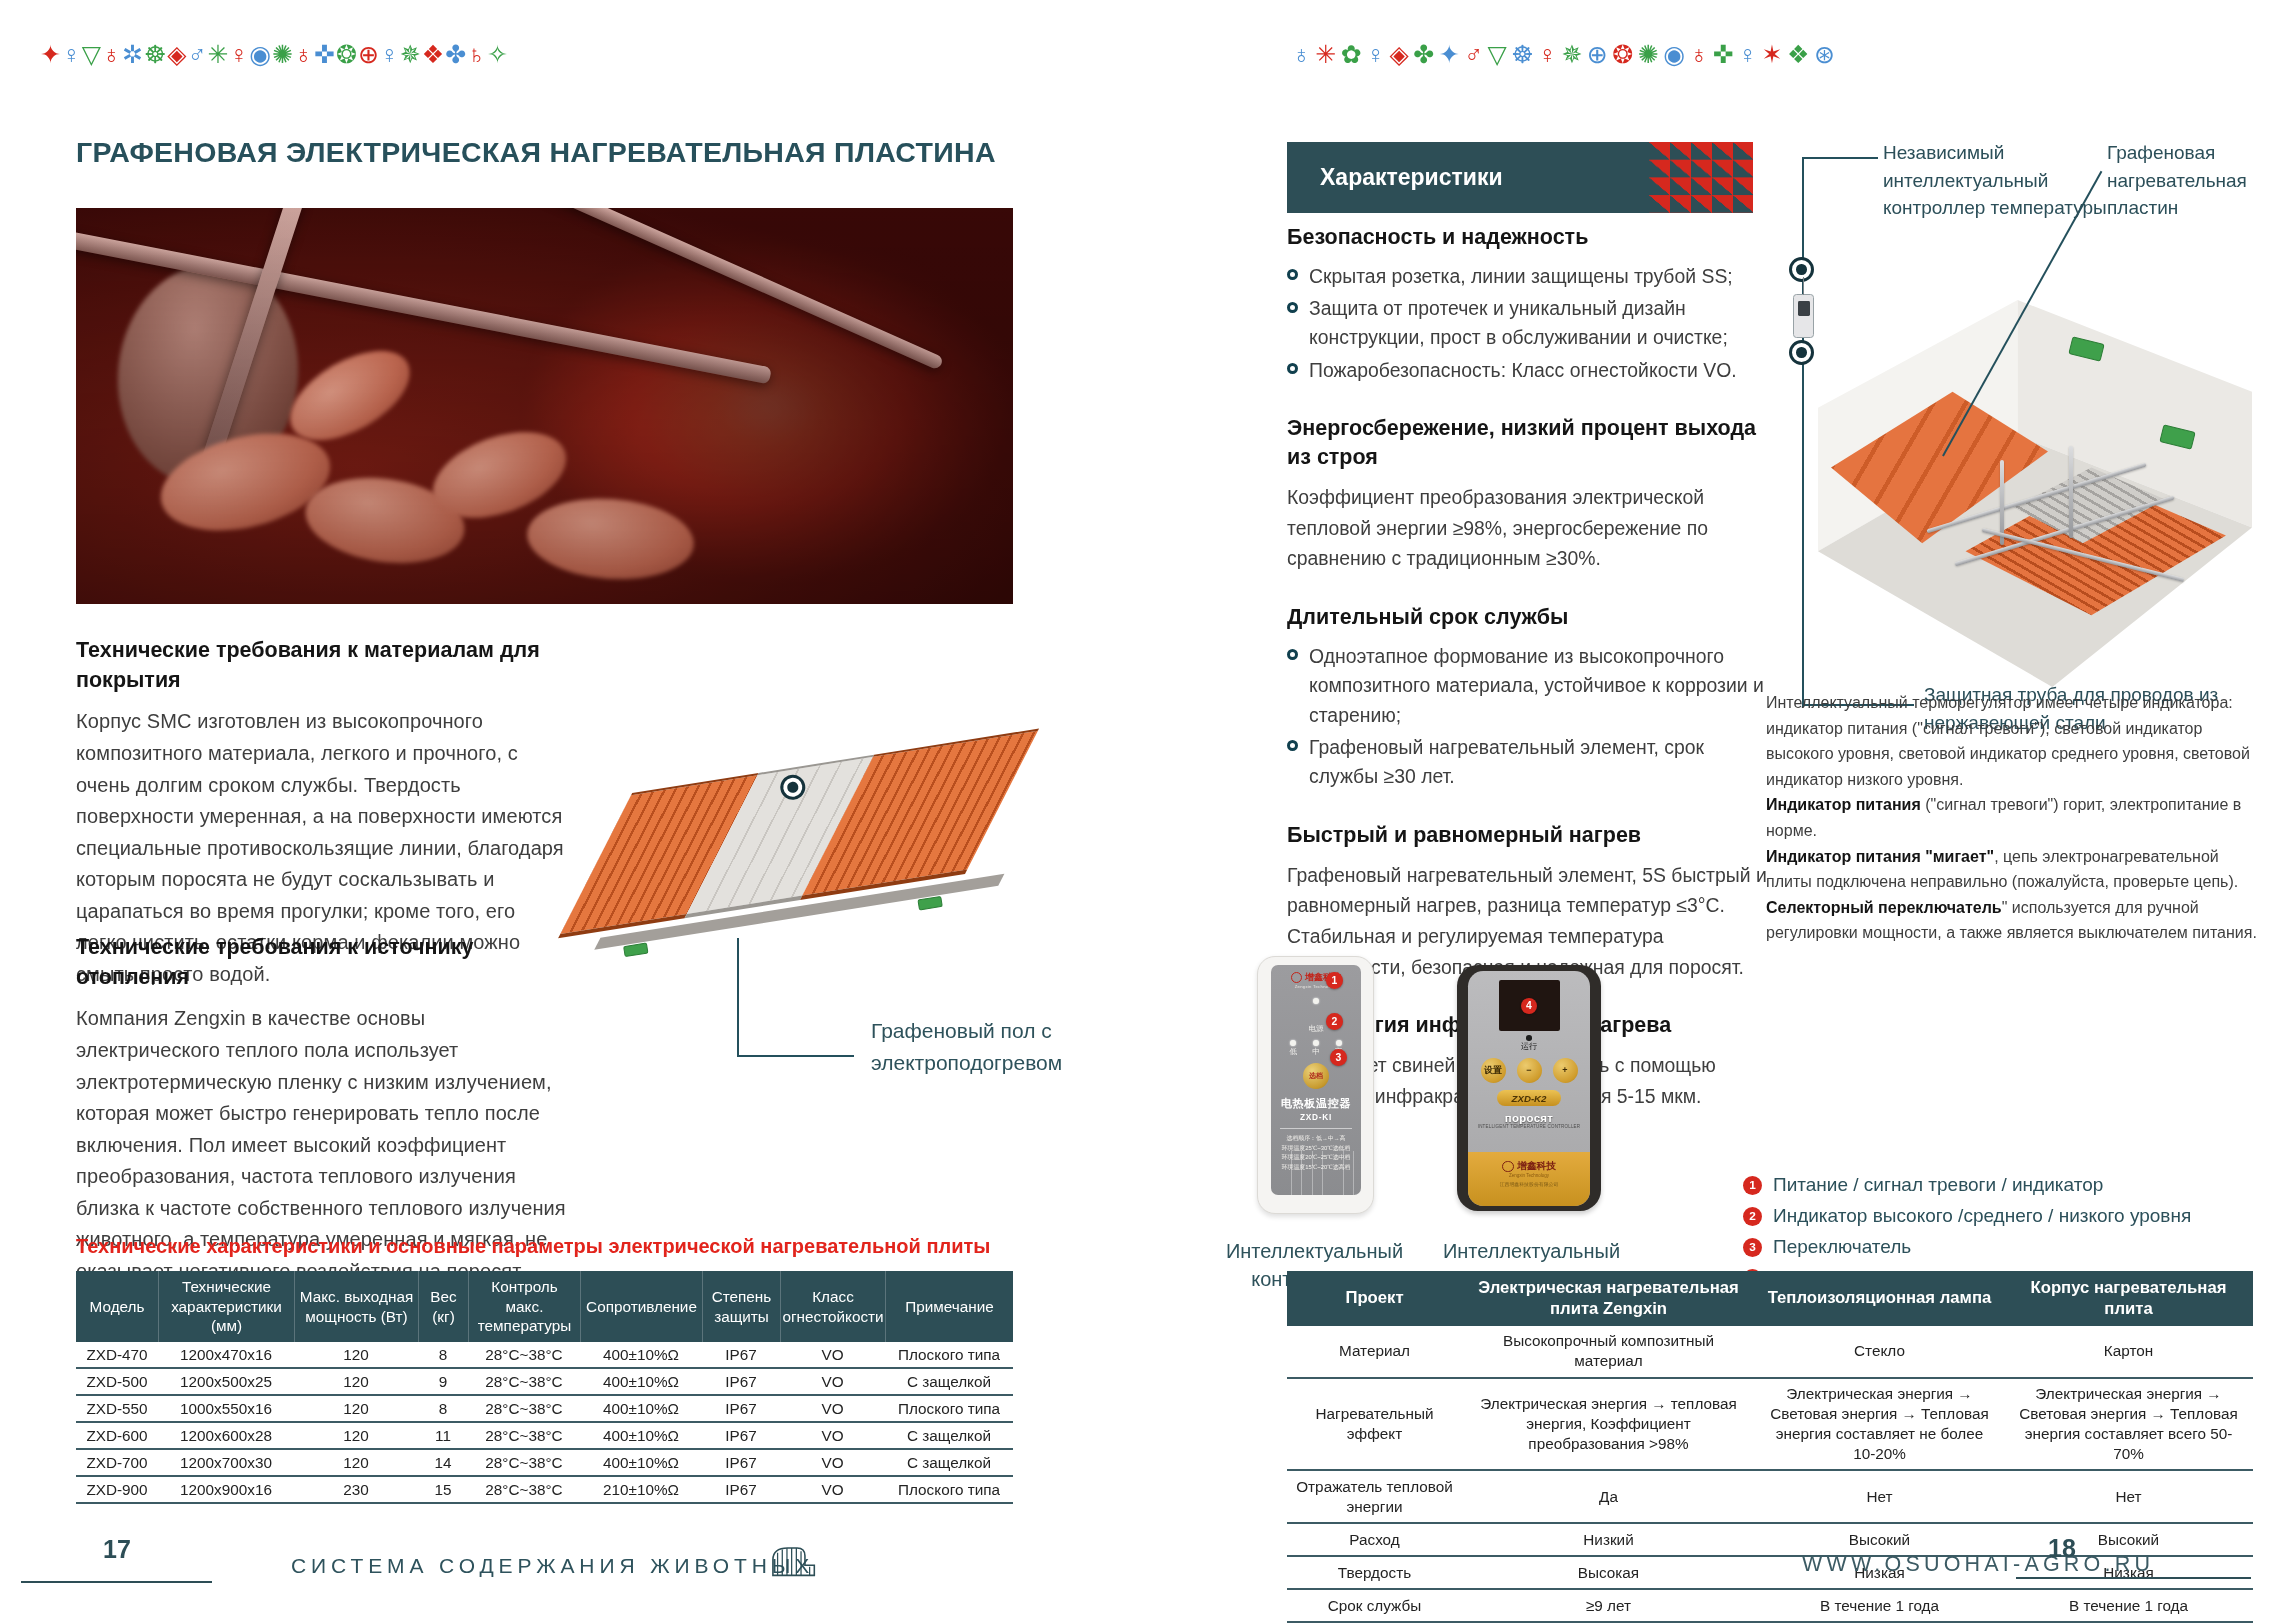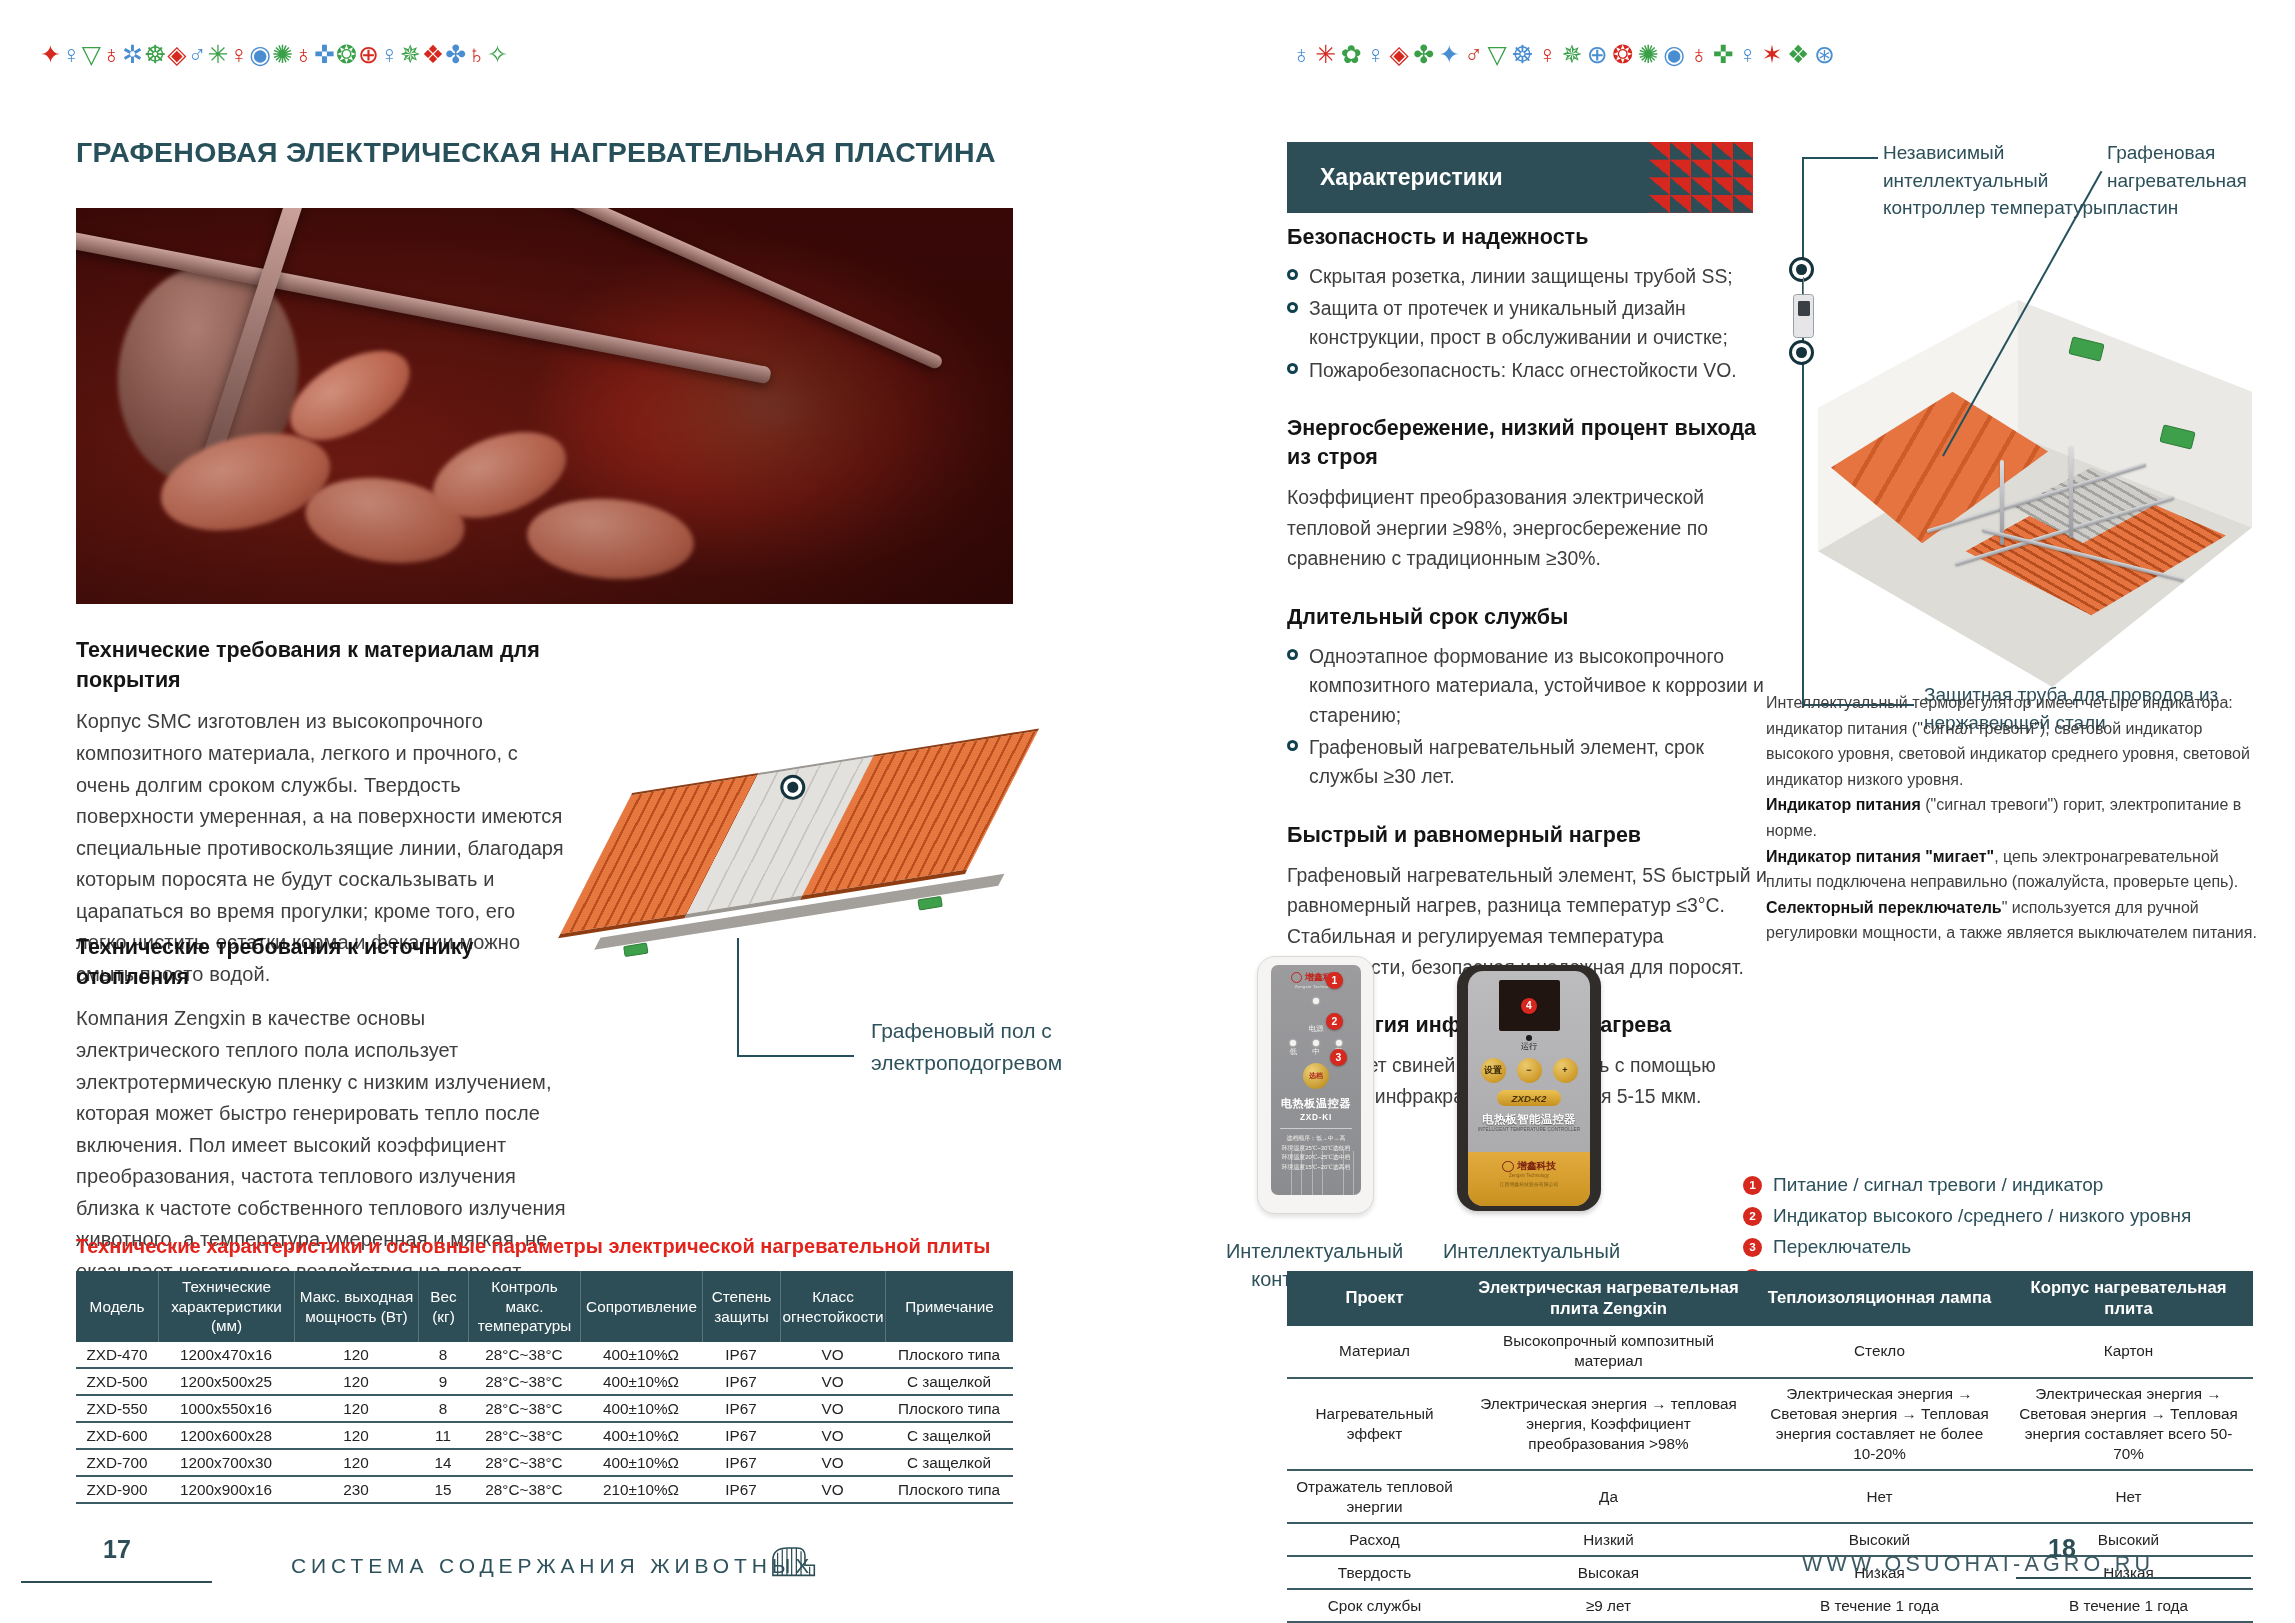--- a/index.html
+++ b/index.html
@@ -606,21 +606,21 @@
           <div class="badge-num">4</div>
         </div>
         <div class="cb-run-dot"></div>
         <div class="cb-run">运行</div>
         <div class="cb-btns">
           <div class="cb-btn">设置</div>
           <div class="cb-btn">−</div>
           <div class="cb-btn">+</div>
         </div>
         <div class="cb-badge">ZXD-K2</div>
-        <div class="cb-title">电热板智能温控器</div>
+        <div class="cb-title">поросят</div>
         <div class="cb-sub">INTELLIGENT TEMPERATURE CONTROLLER</div>
         <div class="cb-gold">
           <div class="cb-brand">增鑫科技</div>
           <div class="cb-brand-sub">Zengxin Technology</div>
           <div class="cb-company">江西增鑫科技股份有限公司</div>
         </div>
       </div>
     </div>
     <div class="ctrl-cap capB">Интеллектуальный контроллер B</div>
 

